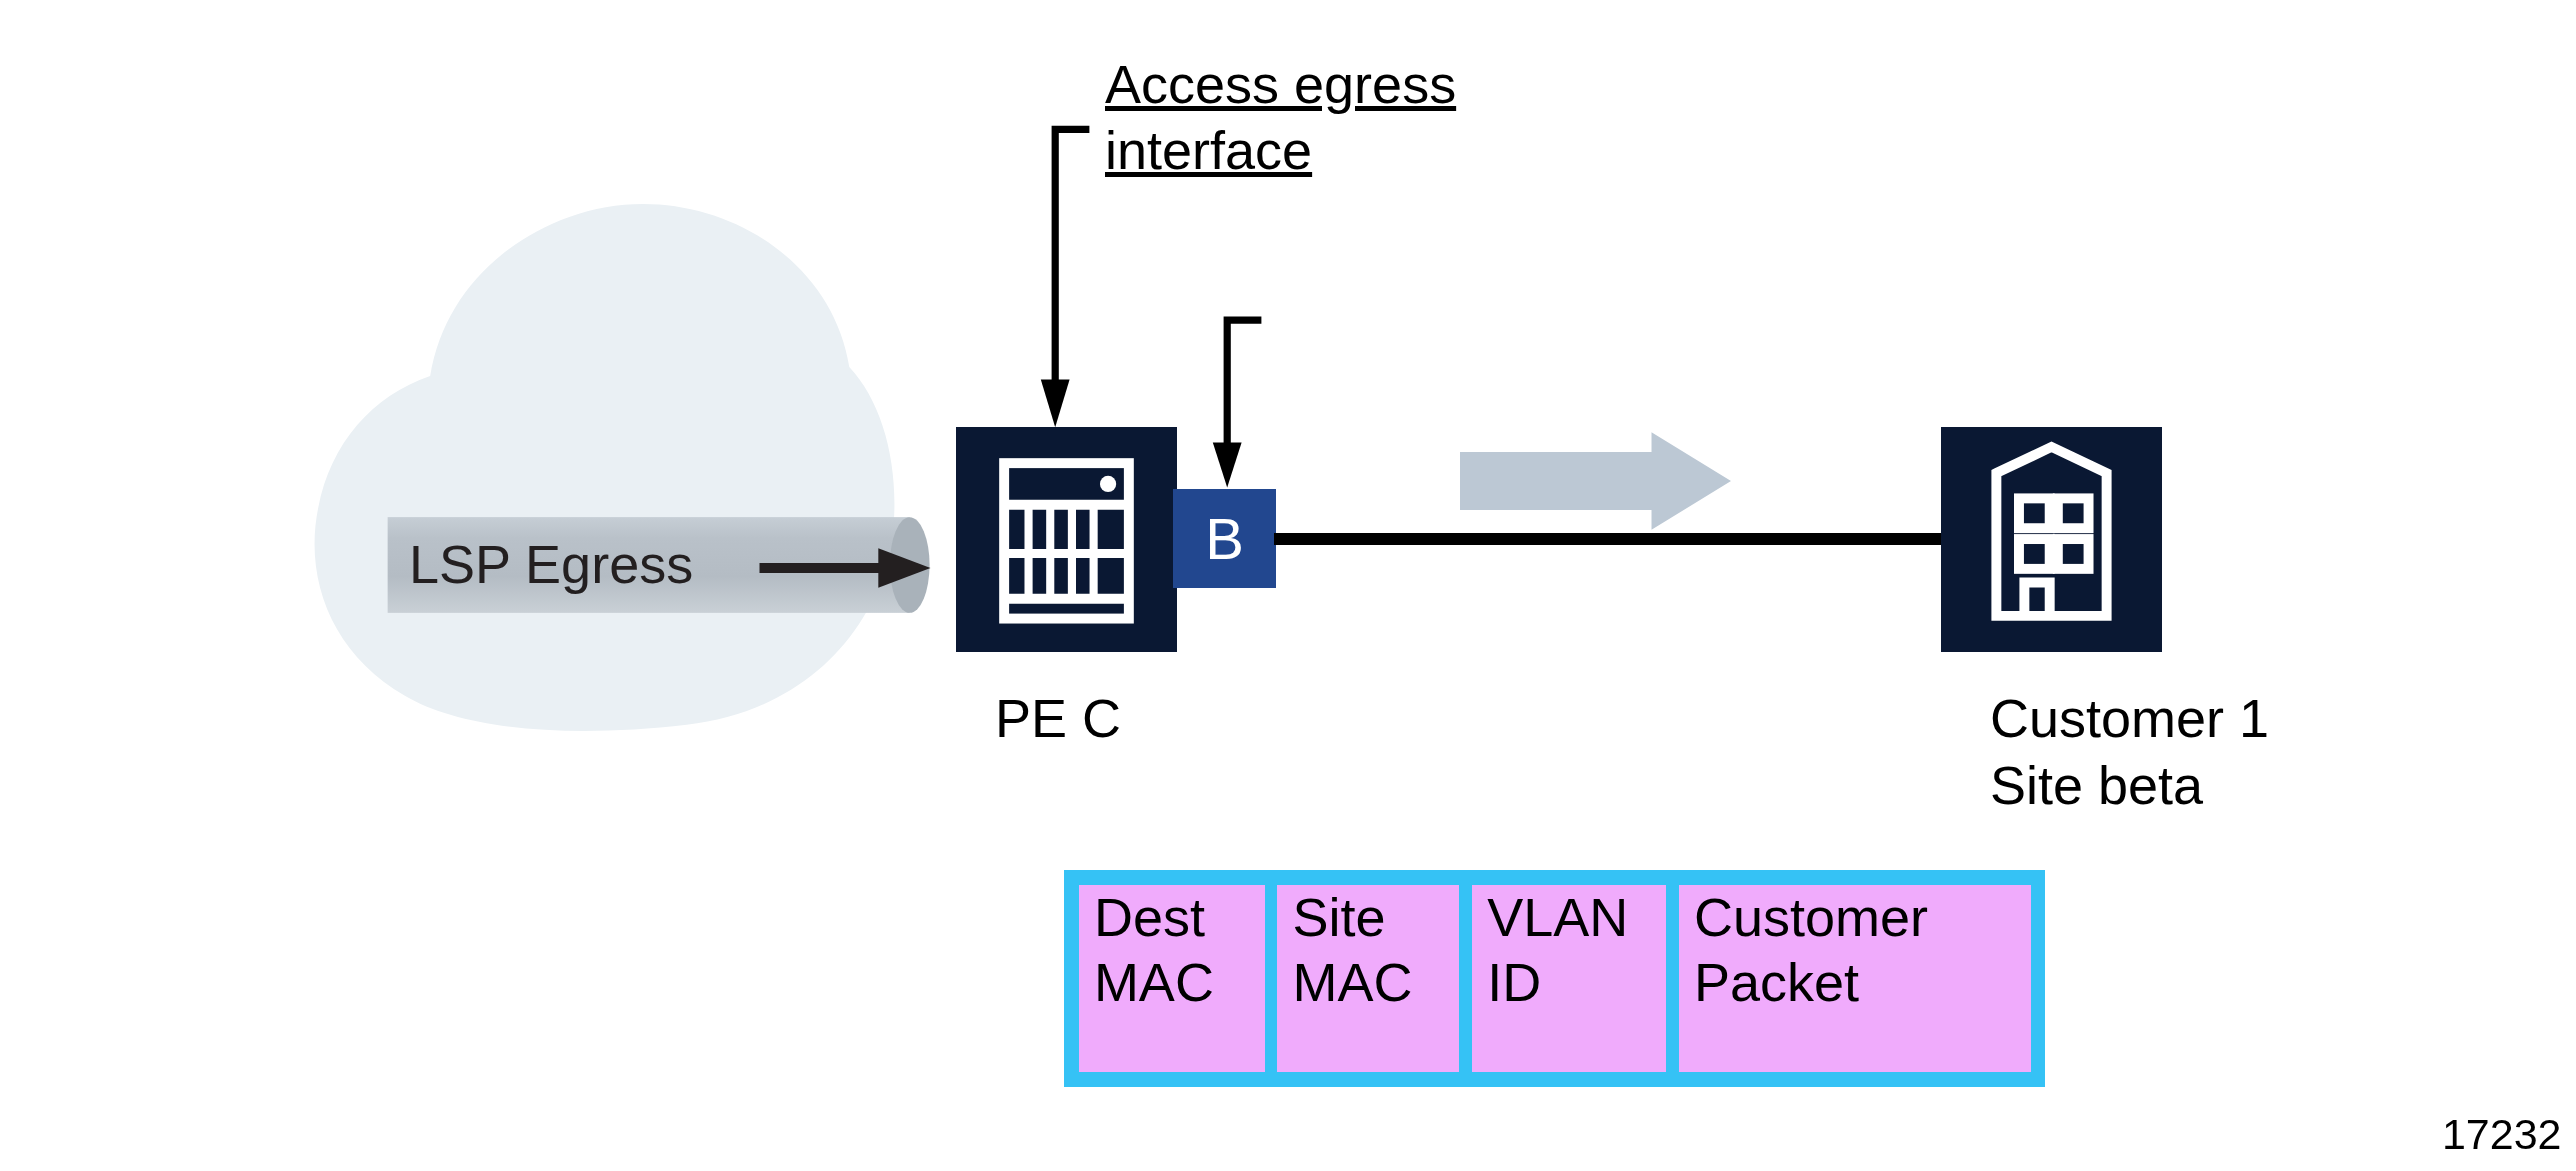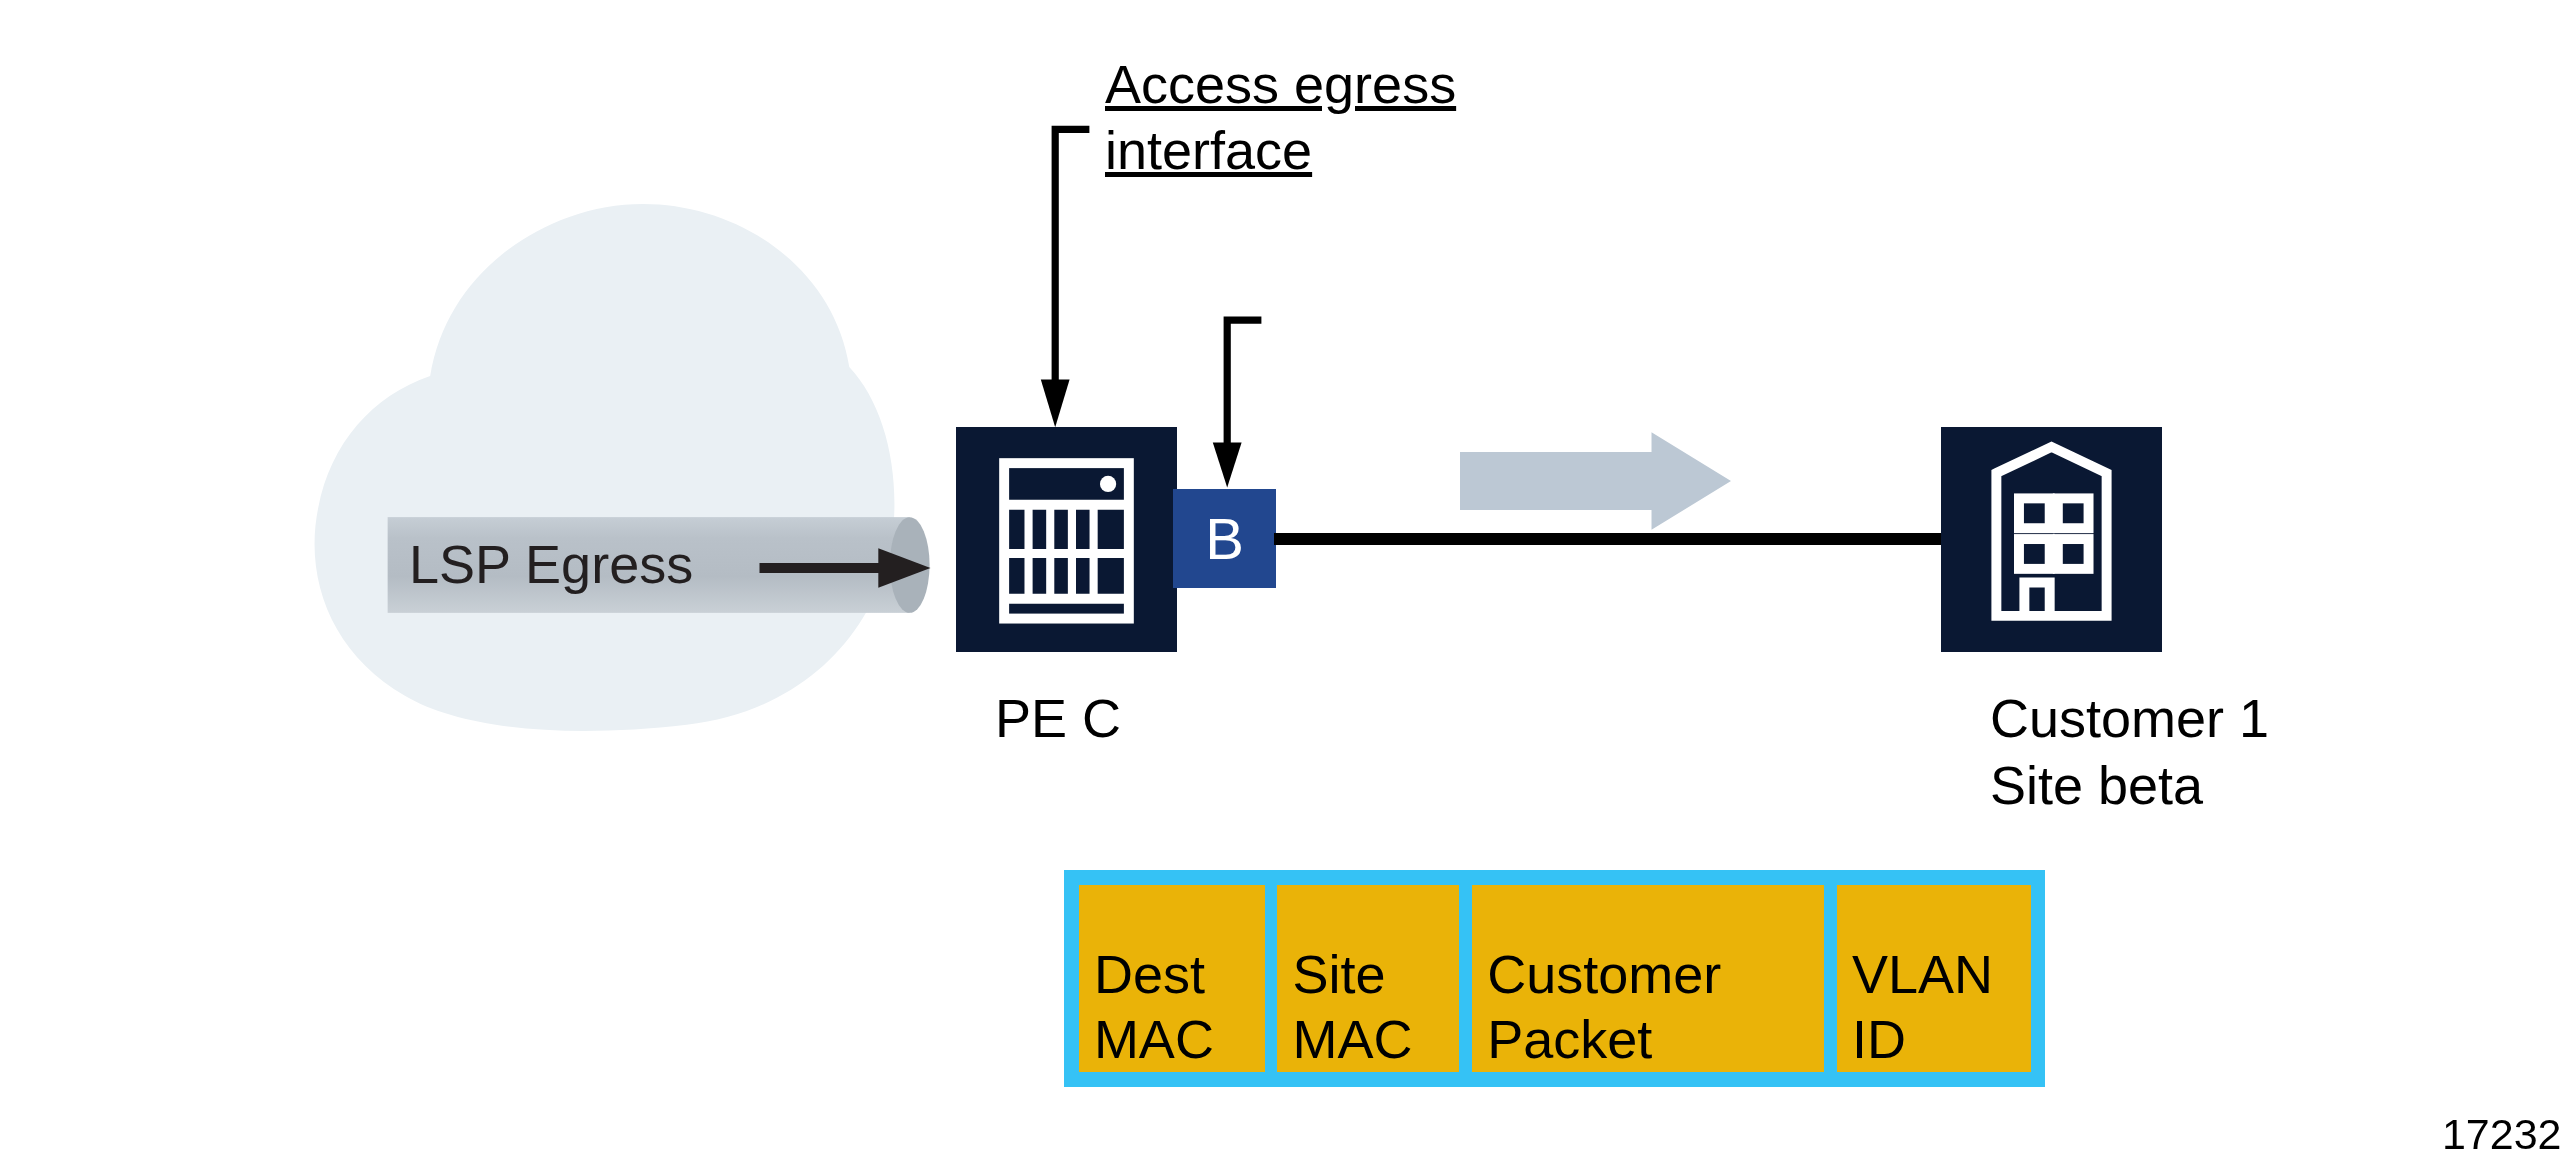--- a/index.html
+++ b/index.html
@@ -107,23 +107,23 @@
     width: 981px;
     height: 217px;
     background: #35c2f5;
     display: flex;
     align-items: stretch;
     padding: 15.4px 14.5px;
     box-sizing: border-box;
     gap: 12.7px;
   }
   .packet-cell {
-    background: #eab308;
+    background: #f0abfc;
     display: flex;
-    align-items: flex-end;
+    align-items: flex-start;
     padding-left: 15.4px;
     box-sizing: border-box;
   }
   .packet-cell-text {
     font-size: 54px;
     line-height: 1.2;
     color: #000000;
     white-space: pre-line;
   }
   .pc-0 { flex: 0 0 186px; }
@@ -247,26 +247,26 @@
 
   <div class="abs" id="packet-table">
     <div class="packet-cell pc-0">
       <span class="packet-cell-text">Dest
 MAC</span>
     </div>
     <div class="packet-cell pc-1">
       <span class="packet-cell-text">Site
 MAC</span>
     </div>
+    <div class="packet-cell pc-2">
+      <span class="packet-cell-text">VLAN
+ID</span>
+    </div>
     <div class="packet-cell pc-3">
       <span class="packet-cell-text">Customer
 Packet</span>
     </div>
-    <div class="packet-cell pc-2">
-      <span class="packet-cell-text">VLAN
-ID</span>
-    </div>
   </div>
 
   <div class="abs" id="figure-id">17232</div>
 
 </div>
 
 
 </body></html>

